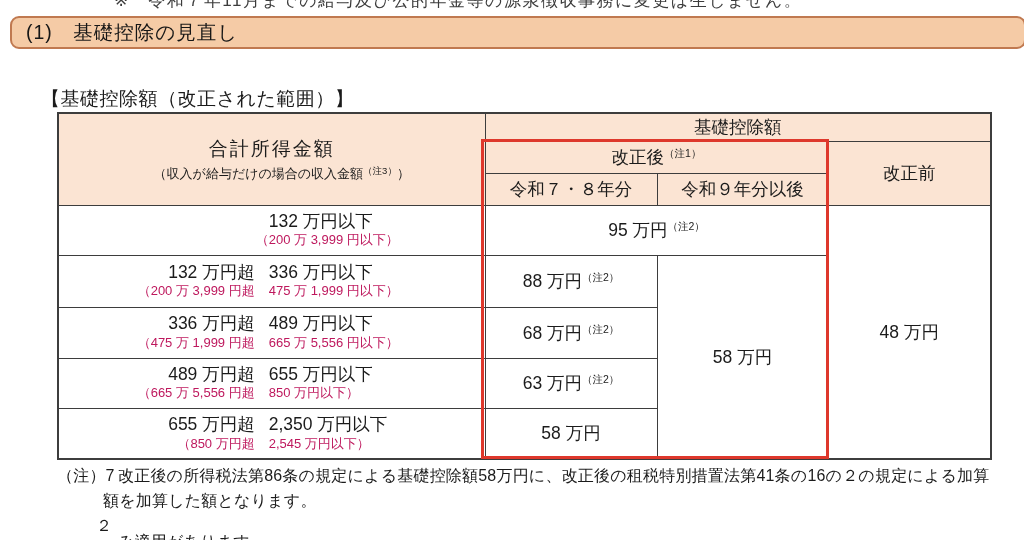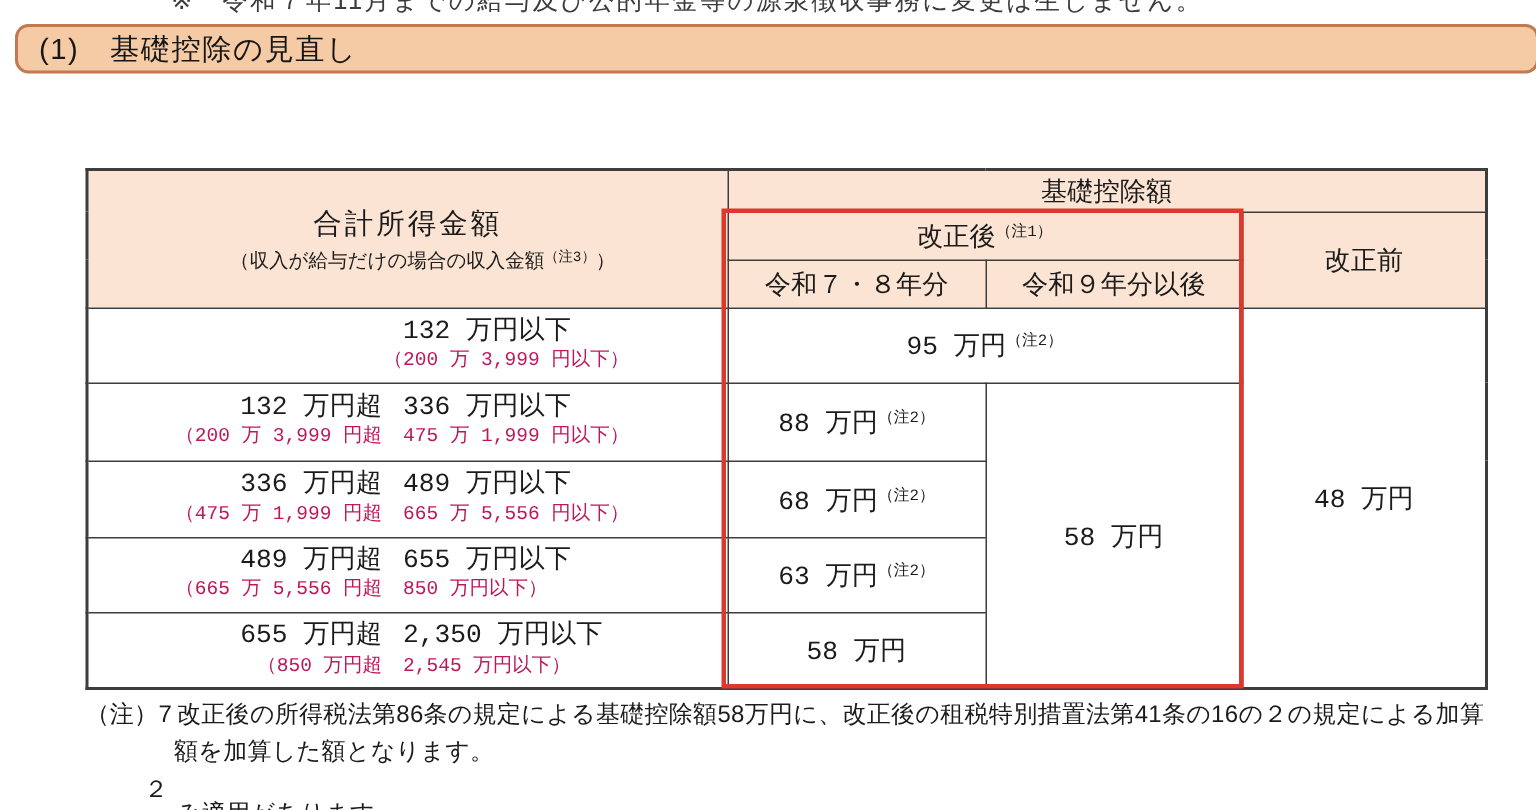--- a/index.html
+++ b/index.html
@@ -26,21 +26,21 @@
     position:absolute;left:41px;top:86px;font-size:19px;letter-spacing:0.5px;white-space:nowrap;
   }
   
   table.deduction{
     position:absolute;left:57px;top:112px;width:933px;
     border-collapse:collapse;table-layout:fixed;
     border:2.2px solid #3d3d3d;
   }
   table.deduction td{
     border:1.6px solid #3d3d3d;padding:0;vertical-align:middle;
-    font-size:17.5px;color:#1b1b1b;font-family:Liberation Mono, monospace;
+    font-size:17.5px;color:#1b1b1b;
   }
   td.hd{background:#fbe4d3;text-align:center;}
   td.body-cell{background:#ffffff;}
   sup.note{font-size:10.5px;vertical-align:6px;letter-spacing:0;}
   .inc-head-title{font-size:19px;letter-spacing:2px;}
   .inc-head-sub{font-size:13px;margin-top:3px;letter-spacing:0;margin-left:20px;}
   .inc-head-sub sup.note{font-size:9.5px;vertical-align:4px;}
   
   .inc{display:grid;grid-template-columns:46% 1fr;column-gap:14px;align-content:center;}
   .inc .l{text-align:right;white-space:nowrap;}
@@ -61,20 +61,21 @@
 
 <div id="page">
 
   <div id="top-partial">※　令和７年11月までの給与及び公的年金等の源泉徴収事務に変更は生じません。</div>
 
   <div id="banner">
     <span>(1)　基礎控除の見直し</span>
   </div>
 
 
+  <div id="table-caption">【基礎控除額（改正された範囲）】</div>
 
   <table class="deduction">
     <colgroup>
       <col style="width:427px">
         <col style="width:172px">
         <col style="width:171px">
         <col style="width:163px">
     </colgroup>
     <tbody>
       <tr style="height:28px">
@@ -174,17 +175,17 @@
           <span>58 万円</span><sup class="note"></sup>
         </td>
       </tr>
     </tbody>
   </table>
 
   <div id="red-box"></div>
 
   <div class="fn" style="left:57px;top:466px">（注）7</div>
   <div class="fn" style="left:118px;top:466px">改正後の所得税法第86条の規定による基礎控除額58万円に、改正後の租税特別措置法第41条の16の２の規定による加算</div>
-  <div class="fn" style="left:116px;top:491px">額を加算した額となります。</div>
+  <div class="fn" style="left:103px;top:491px">額を加算した額となります。</div>
   <div class="fn" style="left:96px;top:516px">２</div>
   <div class="fn" style="left:118px;top:532px">み適用があります。</div>
 
 </div>
 
 </body></html>

